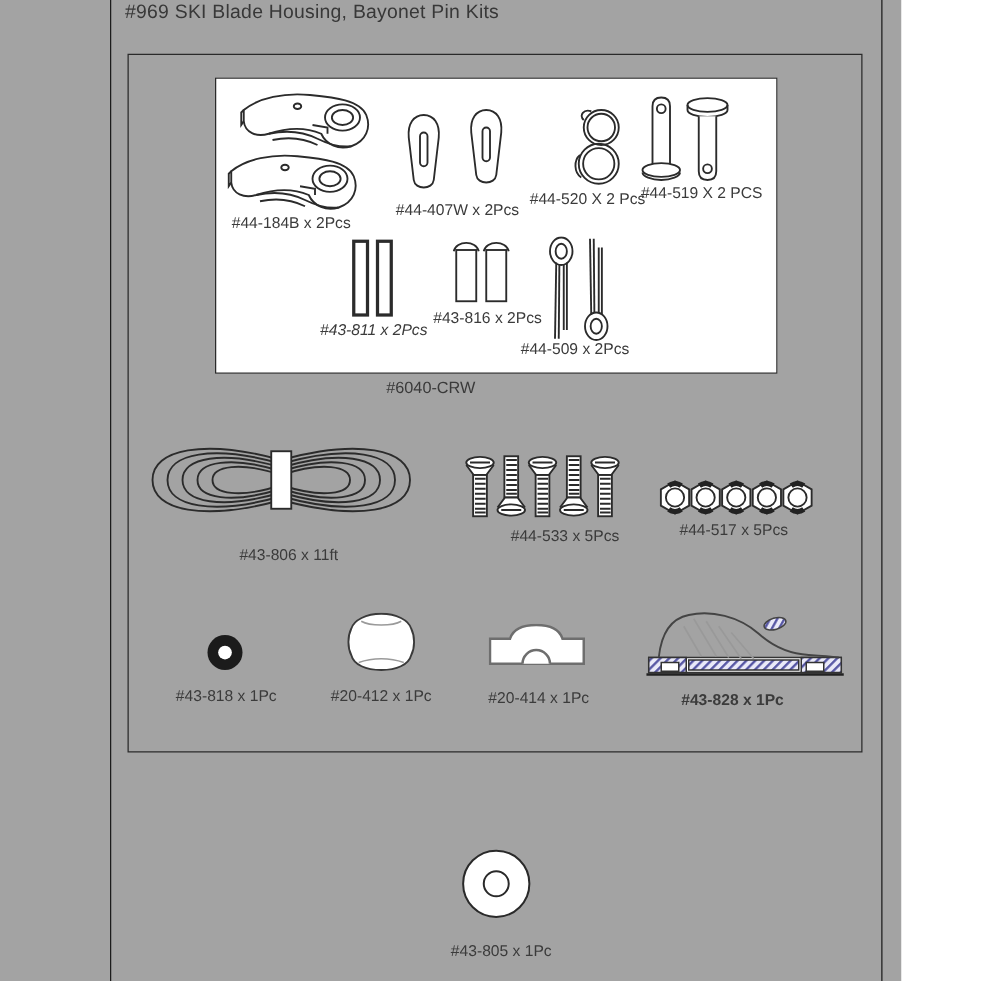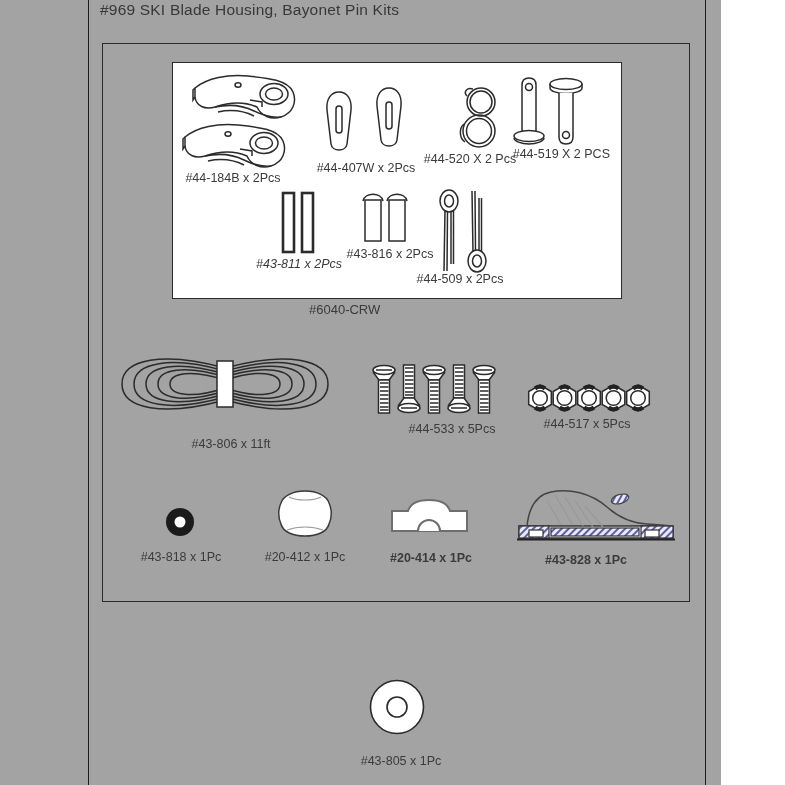--- a/index.html
+++ b/index.html
@@ -259,21 +259,21 @@
     </svg>
   </div>
   <div class="plabel" style="left:245px;top:550px;width:120px;">#20-412 x 1Pc</div>
 
   <div class="part" style="left:391px;top:499px;">
     <svg width="77" height="35" viewBox="0 0 77 35">
       <path d="M1,12 L17,12 C19.5,4 28,1 38,1 C48,1 56.5,4 59,12 L76,12 L76,32 L1,32 Z" fill="#ffffff" stroke="#6e6e6e" stroke-width="2"></path>
       <path d="M27,32 A 11 11 0 0 1 49,32" fill="#ffffff" stroke="#6e6e6e" stroke-width="2"></path>
     </svg>
   </div>
-  <div class="plabel" style="left:371px;top:551px;width:120px;font-weight:bold;">#20-414 x 1Pc</div>
+  <div class="plabel" style="left:371px;top:551px;width:120px;">#20-414 x 1Pc</div>
 
   <div class="part" style="left:517px;top:487px;">
     <svg width="160" height="56" viewBox="0 0 160 56">
       <defs>
         <pattern id="hp" width="5" height="5" patternUnits="userSpaceOnUse" patternTransform="rotate(45)">
           <rect width="5" height="5" fill="#e9e9f8"></rect>
           <line x1="1" y1="0" x2="1" y2="5" stroke="#4f4fa0" stroke-width="1.8"></line>
         </pattern>
       </defs>
       <path d="M2,39 H156 V51 H2 Z" fill="#ffffff" stroke="#333333" stroke-width="1.3"></path>

